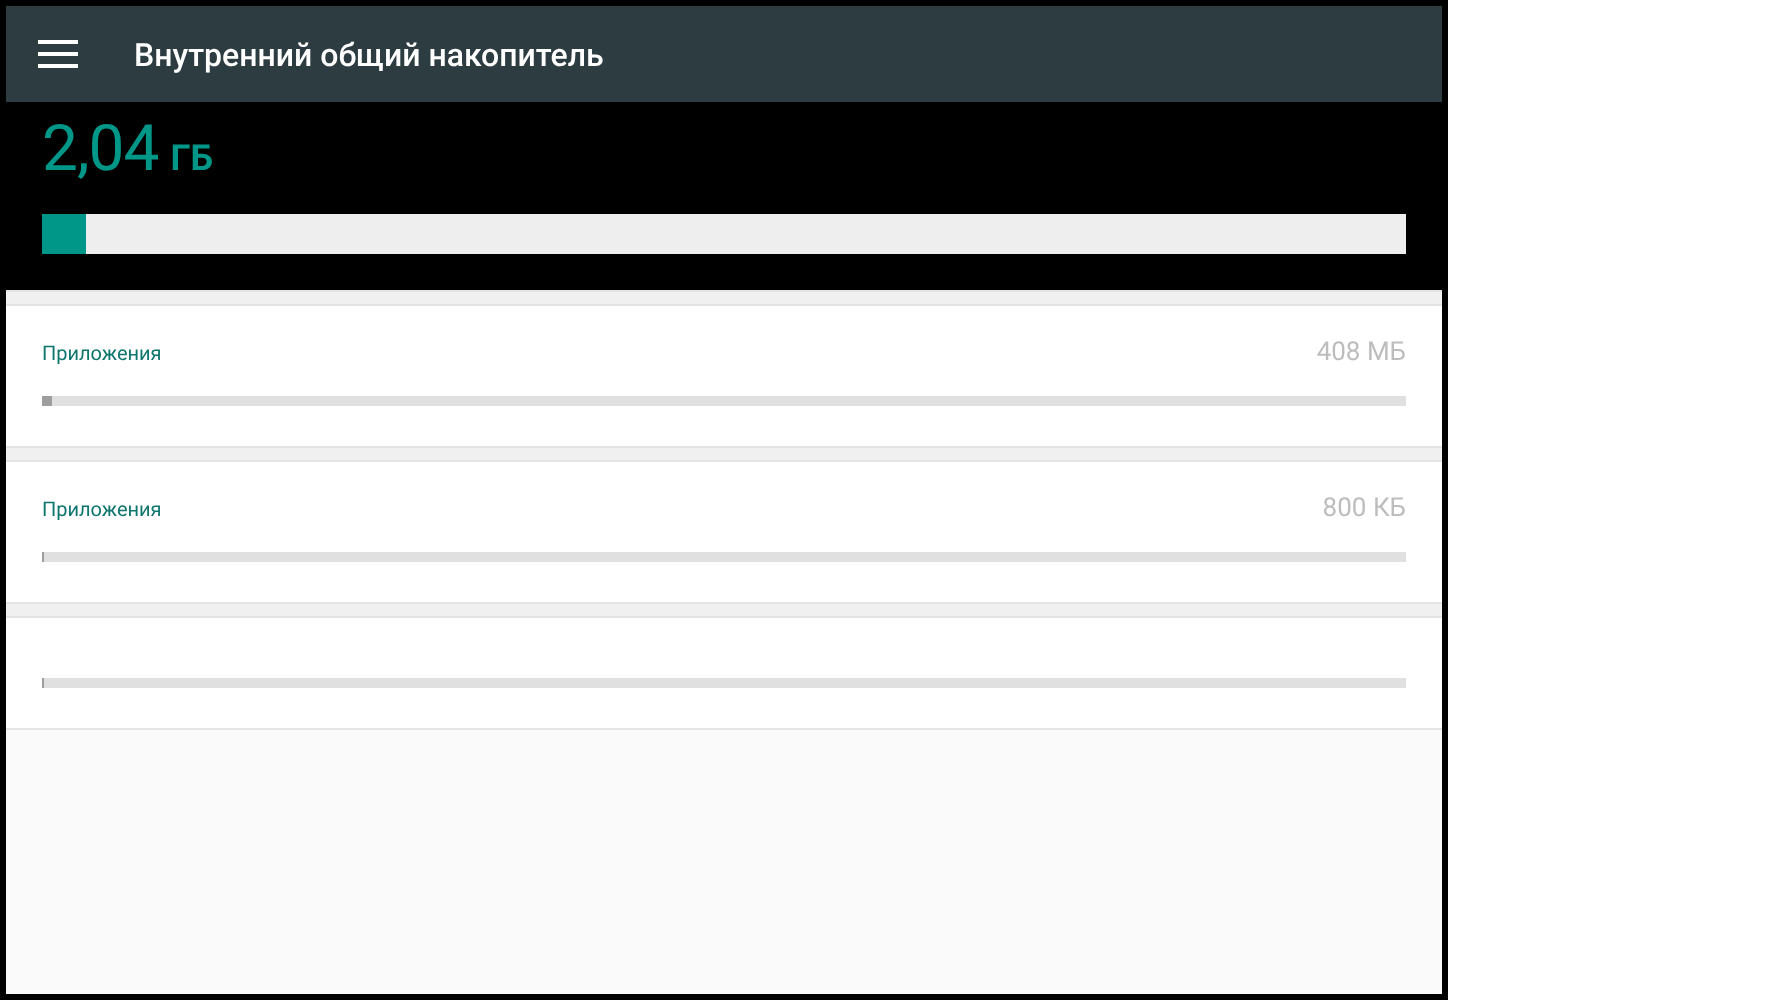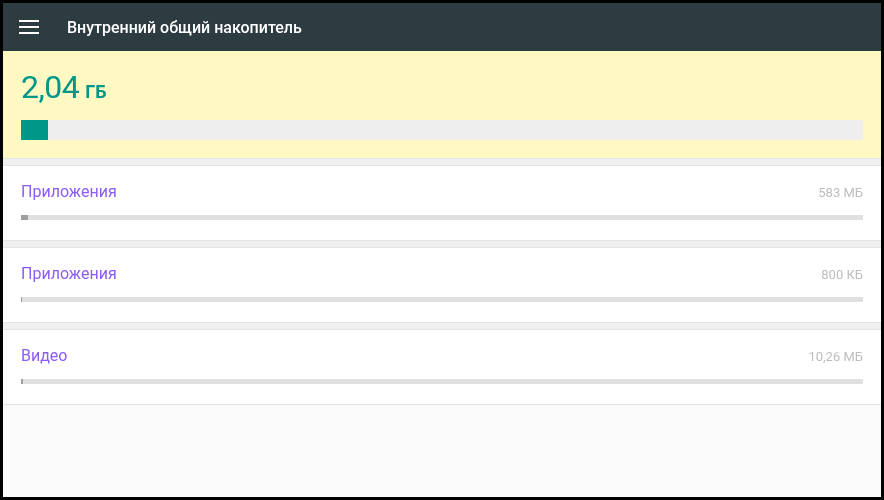--- a/index.html
+++ b/index.html
@@ -1,33 +1,33 @@
 <!DOCTYPE html>
 <html><head>
 <meta charset="utf-8">
 <style>
   * { margin: 0; padding: 0; box-sizing: border-box; }
   html, body { width: 884px; height: 500px; font-family: Roboto, "Helvetica Neue", Arial, sans-serif; background: #fff; }
-  .frame { width: 884px; height: 500px; border: 3px solid #000; display: flex; flex-direction: column; background: #fafafa; }
+  .frame { width: 724px; height: 500px; border: 3px solid #000; display: flex; flex-direction: column; background: #fafafa; }
   .appbar { background: #2d3c41; height: 48px; display: flex; align-items: center; padding: 0 16px; color: #fff; flex-shrink: 0; }
   .hamburger { width: 20px; height: 14px; display: flex; flex-direction: column; justify-content: space-between; cursor: pointer; }
   .hamburger span { display: block; height: 2px; background: #fff; width: 100%; }
   .appbar-title { margin-left: 28px; font-size: 16px; font-weight: 500; }
   .content { flex: 1; overflow: hidden; }
-  .summary { background: #fef9c3; padding: 17px 18px 18px 18px; }
+  .summary { background: #000000; padding: 4px 18px 18px 18px; }
   .used-row { display: flex; align-items: baseline; color: #009688; }
   .used-value { font-size: 32px; font-weight: 400; letter-spacing: -0.5px; }
   .used-unit { font-size: 18px; font-weight: 700; margin-left: 6px; }
   .used-sub { font-size: 13px; color: #6d6d6d; margin-top: 2px; }
   .total-bar { margin-top: 14px; height: 20px; background: #eeeeee; position: relative; width: 100%; }
   .total-bar-fill { position: absolute; left: 0; top: 0; bottom: 0; background: #009688; }
   .divider { height: 8px; background: #f0f0f0; border-top: 1px solid #e4e4e4; border-bottom: 1px solid #e4e4e4; }
   .cat { background: #fff; padding: 16px 18px 20px 18px; cursor: pointer; }
   .cat-head { display: flex; justify-content: space-between; align-items: baseline; }
-  .cat-label { font-size: 16px; color: #8b5cf6; }
+  .cat-label { font-size: 10px; color: #0f766e; }
   .cat-size  { font-size: 13px; color: #bdbdbd; }
   .cat-bar { margin-top: 14px; height: 5px; background: #e0e0e0; position: relative; width: 100%; }
   .cat-bar-fill { position: absolute; left: 0; top: 0; bottom: 0; background: #9e9e9e; }
   .thin-divider { height: 1px; background: #e4e4e4; }
 </style>
 </head>
 <body>
 
 <div class="frame">
 
@@ -50,21 +50,21 @@
       <div class="total-bar">
         <div class="total-bar-fill" style="width:3.25%"></div>
       </div>
     </div>
 
     <div class="divider"></div>
 
     <div class="cat">
       <div class="cat-head">
         <span class="cat-label">Приложения</span>
-        <span class="cat-size">583 МБ</span>
+        <span class="cat-size">408 МБ</span>
       </div>
       <div class="cat-bar">
         <div class="cat-bar-fill" style="width:0.8%"></div>
       </div>
     </div>
 
     <div class="divider"></div>
 
     <div class="cat">
       <div class="cat-head">
@@ -72,24 +72,20 @@
         <span class="cat-size">800 КБ</span>
       </div>
       <div class="cat-bar">
         <div class="cat-bar-fill" style="width:0.1%"></div>
       </div>
     </div>
 
     <div class="divider"></div>
 
     <div class="cat">
-      <div class="cat-head">
-        <span class="cat-label">Видео</span>
-        <span class="cat-size">10,26 МБ</span>
-      </div>
       <div class="cat-bar">
         <div class="cat-bar-fill" style="width:0.2%"></div>
       </div>
     </div>
 
     <div class="thin-divider"></div>
 
   </div>
 </div>
 

